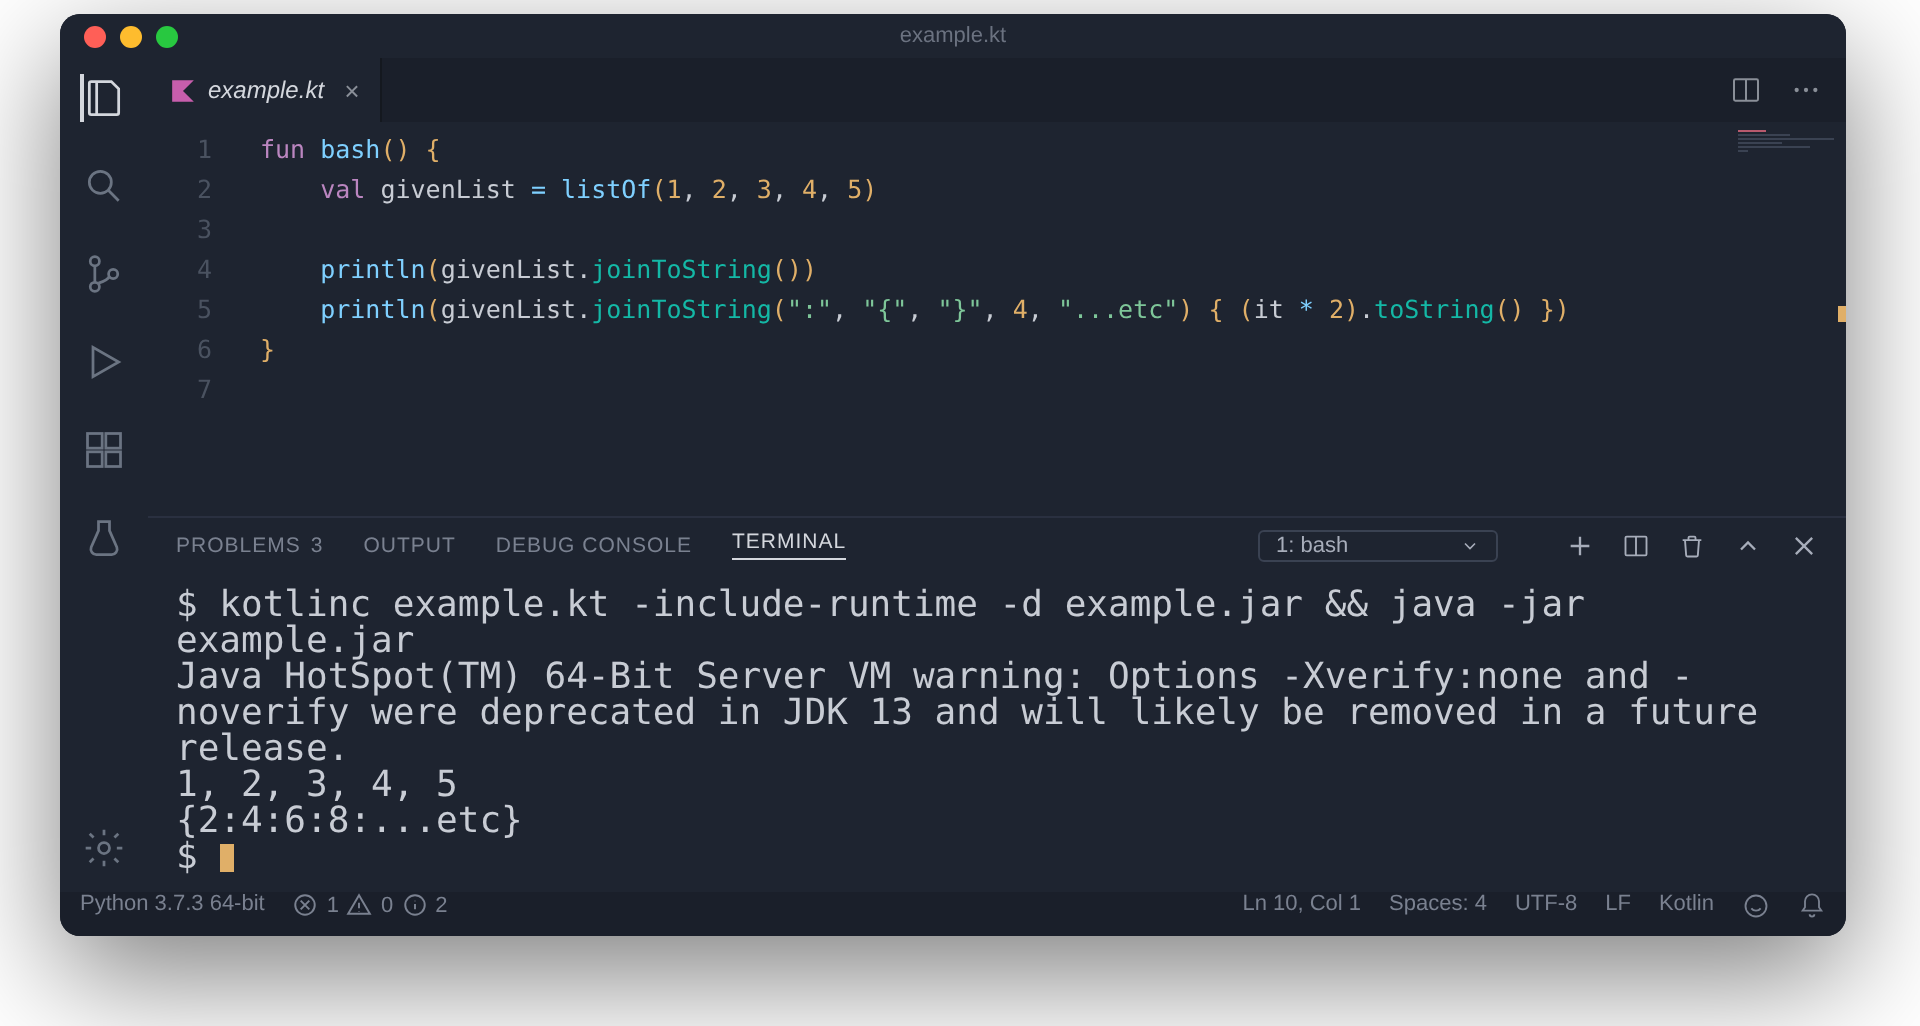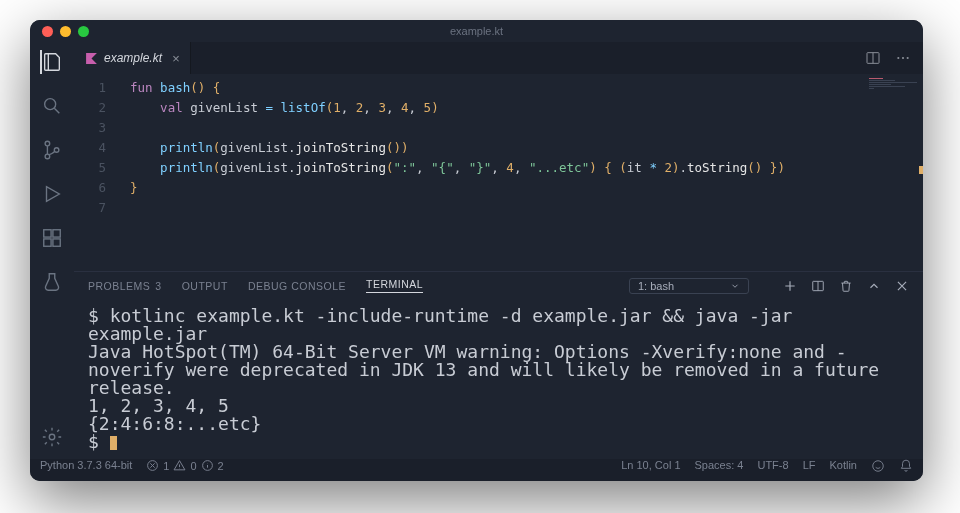--- a/index.html
+++ b/index.html
@@ -7,21 +7,21 @@
     background: #fff;
     font-family: -apple-system, BlinkMacSystemFont, "Segoe UI", sans-serif;
     width: 960px;
     height: 513px;
     overflow: hidden;
     position: relative;
   }
   .window {
     position: absolute;
     left: 30px;
-    top: 20px;
+    top: 7px;
     width: 893px;
     height: 461px;
     background: #1e2430;
     border-radius: 10px;
     overflow: hidden;
     box-shadow: 0 20px 60px rgba(0,0,0,0.5);
     display: flex;
     flex-direction: column;
   }
   .titlebar {
@@ -182,21 +182,21 @@
     width: 4px;
     height: 8px;
     background: #e0af68;
   }
   .tok-kw   { color: #bb86c0; }
   .tok-fn   { color: #7fd0ff; }
   .tok-paren{ color: #e0af68; }
   .tok-brace{ color: #e0af68; }
   .tok-var  { color: #c8ccd4; }
   .tok-op   { color: #7fd0ff; }
-  .tok-call { color: #e5e5e5; }
+  .tok-call { color: #14b8a6; }
   .tok-num  { color: #e0af68; }
   .tok-str  { color: #7ec699; }
   .tok-it   { color: #c8ccd4; }
 
   .panel {
     height: 188px;
     background: #1e2430;
     border-top: 1px solid #2a3040;
     display: flex;
     flex-direction: column;

